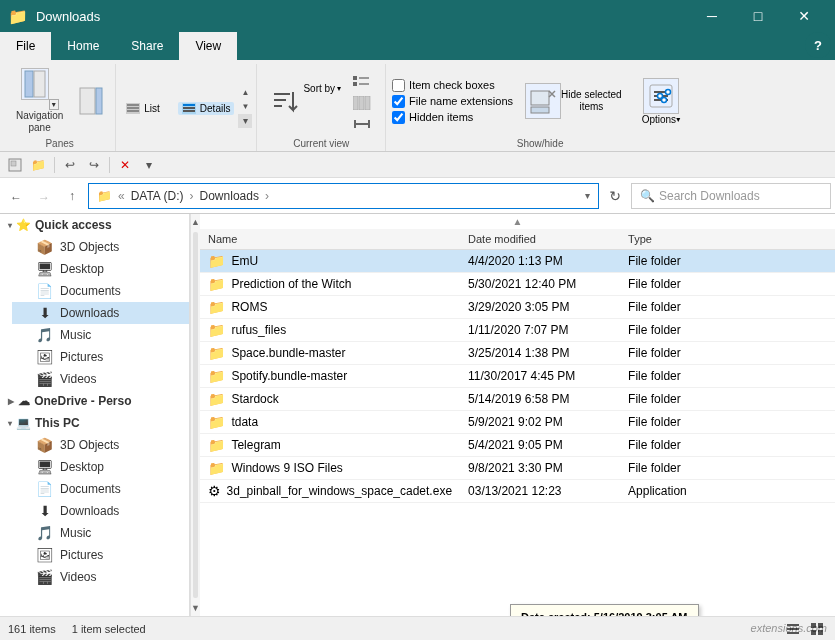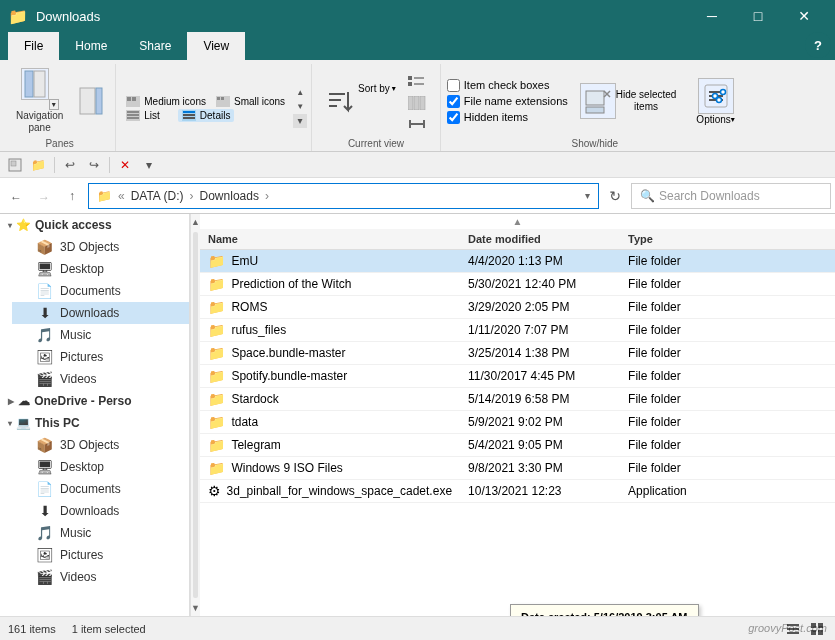--- a/index.html
+++ b/index.html
@@ -17,21 +17,21 @@
     #titlebar .win-btn {
       width: 46px; height: 32px; display: flex; align-items: center; justify-content: center;
       color: white; font-size: 14px; cursor: pointer;
     }
 
     
     #ribbon-tabs {
       background: #1a6b6b;
       display: flex;
       align-items: flex-end;
-      padding-left: 8px;
+      padding-left: 0;
       height: 28px;
     }
     .ribbon-tab {
       padding: 4px 16px;
       cursor: pointer;
       font-size: 12px;
       color: white;
       height: 28px;
       display: flex;
       align-items: center;
@@ -288,21 +288,21 @@
     #file-list::-webkit-scrollbar { width: 10px; }
     #file-list::-webkit-scrollbar-thumb { background: #ccc; }
 
     .file-table { width: 100%; border-collapse: collapse; }
     .file-table th {
       background: #f5f5f5;
       border-bottom: 1px solid #ddd;
       text-align: left;
       padding: 4px 8px;
       font-size: 11px;
-      font-weight: 700;
+      font-weight: 400;
       color: #333;
       cursor: pointer;
       position: sticky;
       top: 12px;
       white-space: nowrap;
     }
     .file-table td {
       padding: 3px 8px;
       font-size: 12px;
       border-bottom: 1px solid #f0f0f0;
@@ -432,38 +432,20 @@
       </div>
     </div>
     <div class="ribbon-group-label">Panes</div>
   </div>
 
   <div class="ribbon-group">
     <div class="ribbon-group-content">
       <div style="display:flex; flex-direction:column; gap:1px;">
 
 
-        <div style="display:flex; gap:2px; align-items:center;">
-          <div class="layout-item">
-            <svg width="14" height="11" style="margin-right:4px;">
-                <rect width="14" height="11" fill="#ccc"></rect>
-                <rect width="4" height="4" fill="#888" x="1" y="1"></rect>
-                <rect width="4" height="4" fill="#888" x="6" y="1"></rect>
-              </svg>
-            <span>Medium icons</span>
-          </div>
-          <div class="layout-item">
-            <svg width="14" height="11" style="margin-right:4px;">
-                <rect width="14" height="11" fill="#ccc"></rect>
-                <rect width="3" height="3" fill="#888" x="1" y="1"></rect>
-                <rect width="3" height="3" fill="#888" x="5" y="1"></rect>
-              </svg>
-            <span>Small icons</span>
-          </div>
-        </div>
 
         <div style="display:flex; gap:14px; align-items:center;">
           <div class="layout-item">
             <svg width="14" height="11" style="margin-right:4px;">
                 <rect width="14" height="11" fill="#ccc"></rect>
                 <rect width="12" height="2" fill="#888" x="1" y="1"></rect>
                 <rect width="12" height="2" fill="#888" x="1" y="4"></rect>
                 <rect width="12" height="2" fill="#888" x="1" y="7"></rect>
               </svg>
             <span>List</span>
@@ -749,21 +731,21 @@
     <td>5/30/2021 12:40 PM</td>
     <td>File folder</td>
   </tr>
           <tr>
     <td>
       <div class="file-name-cell">
         <span class="folder-icon">📁</span>
         <span>ROMS</span>
       </div>
     </td>
-    <td>3/29/2020 2:05 PM</td>
+    <td>3/29/2020 3:05 PM</td>
     <td>File folder</td>
   </tr>
           <tr>
     <td>
       <div class="file-name-cell">
         <span class="folder-icon">📁</span>
         <span>rufus_files</span>
       </div>
     </td>
     <td>1/11/2020 7:07 PM</td>
@@ -829,21 +811,21 @@
     <td>9/8/2021 3:30 PM</td>
     <td>File folder</td>
   </tr>
           <tr>
     <td>
       <div class="file-name-cell">
         <span class="file-icon">⚙</span>
         <span>3d_pinball_for_windows_space_cadet.exe</span>
       </div>
     </td>
-    <td>10/13/2021 12:23</td>
+    <td>03/13/2021 12:23</td>
     <td>Application</td>
   </tr>
         </tbody>
     </table>
 
     <div class="tooltip" style="top:390px; left:310px;">
       <div class="tooltip-title">Date created: 5/16/2019 3:05 AM</div>
 
     </div>
   </div>
@@ -865,13 +847,13 @@
       <svg width="14" height="14" viewBox="0 0 14 14">
         <rect x="1" y="1" width="5" height="5" fill="#555"></rect>
         <rect x="8" y="1" width="5" height="5" fill="#555"></rect>
         <rect x="1" y="8" width="5" height="5" fill="#555"></rect>
         <rect x="8" y="8" width="5" height="5" fill="#555"></rect>
       </svg>
     </div>
   </div>
 </div>
 
-<div id="watermark">groovyPost.com</div>
+<div id="watermark">extensions.com</div>
 
 </body></html>

